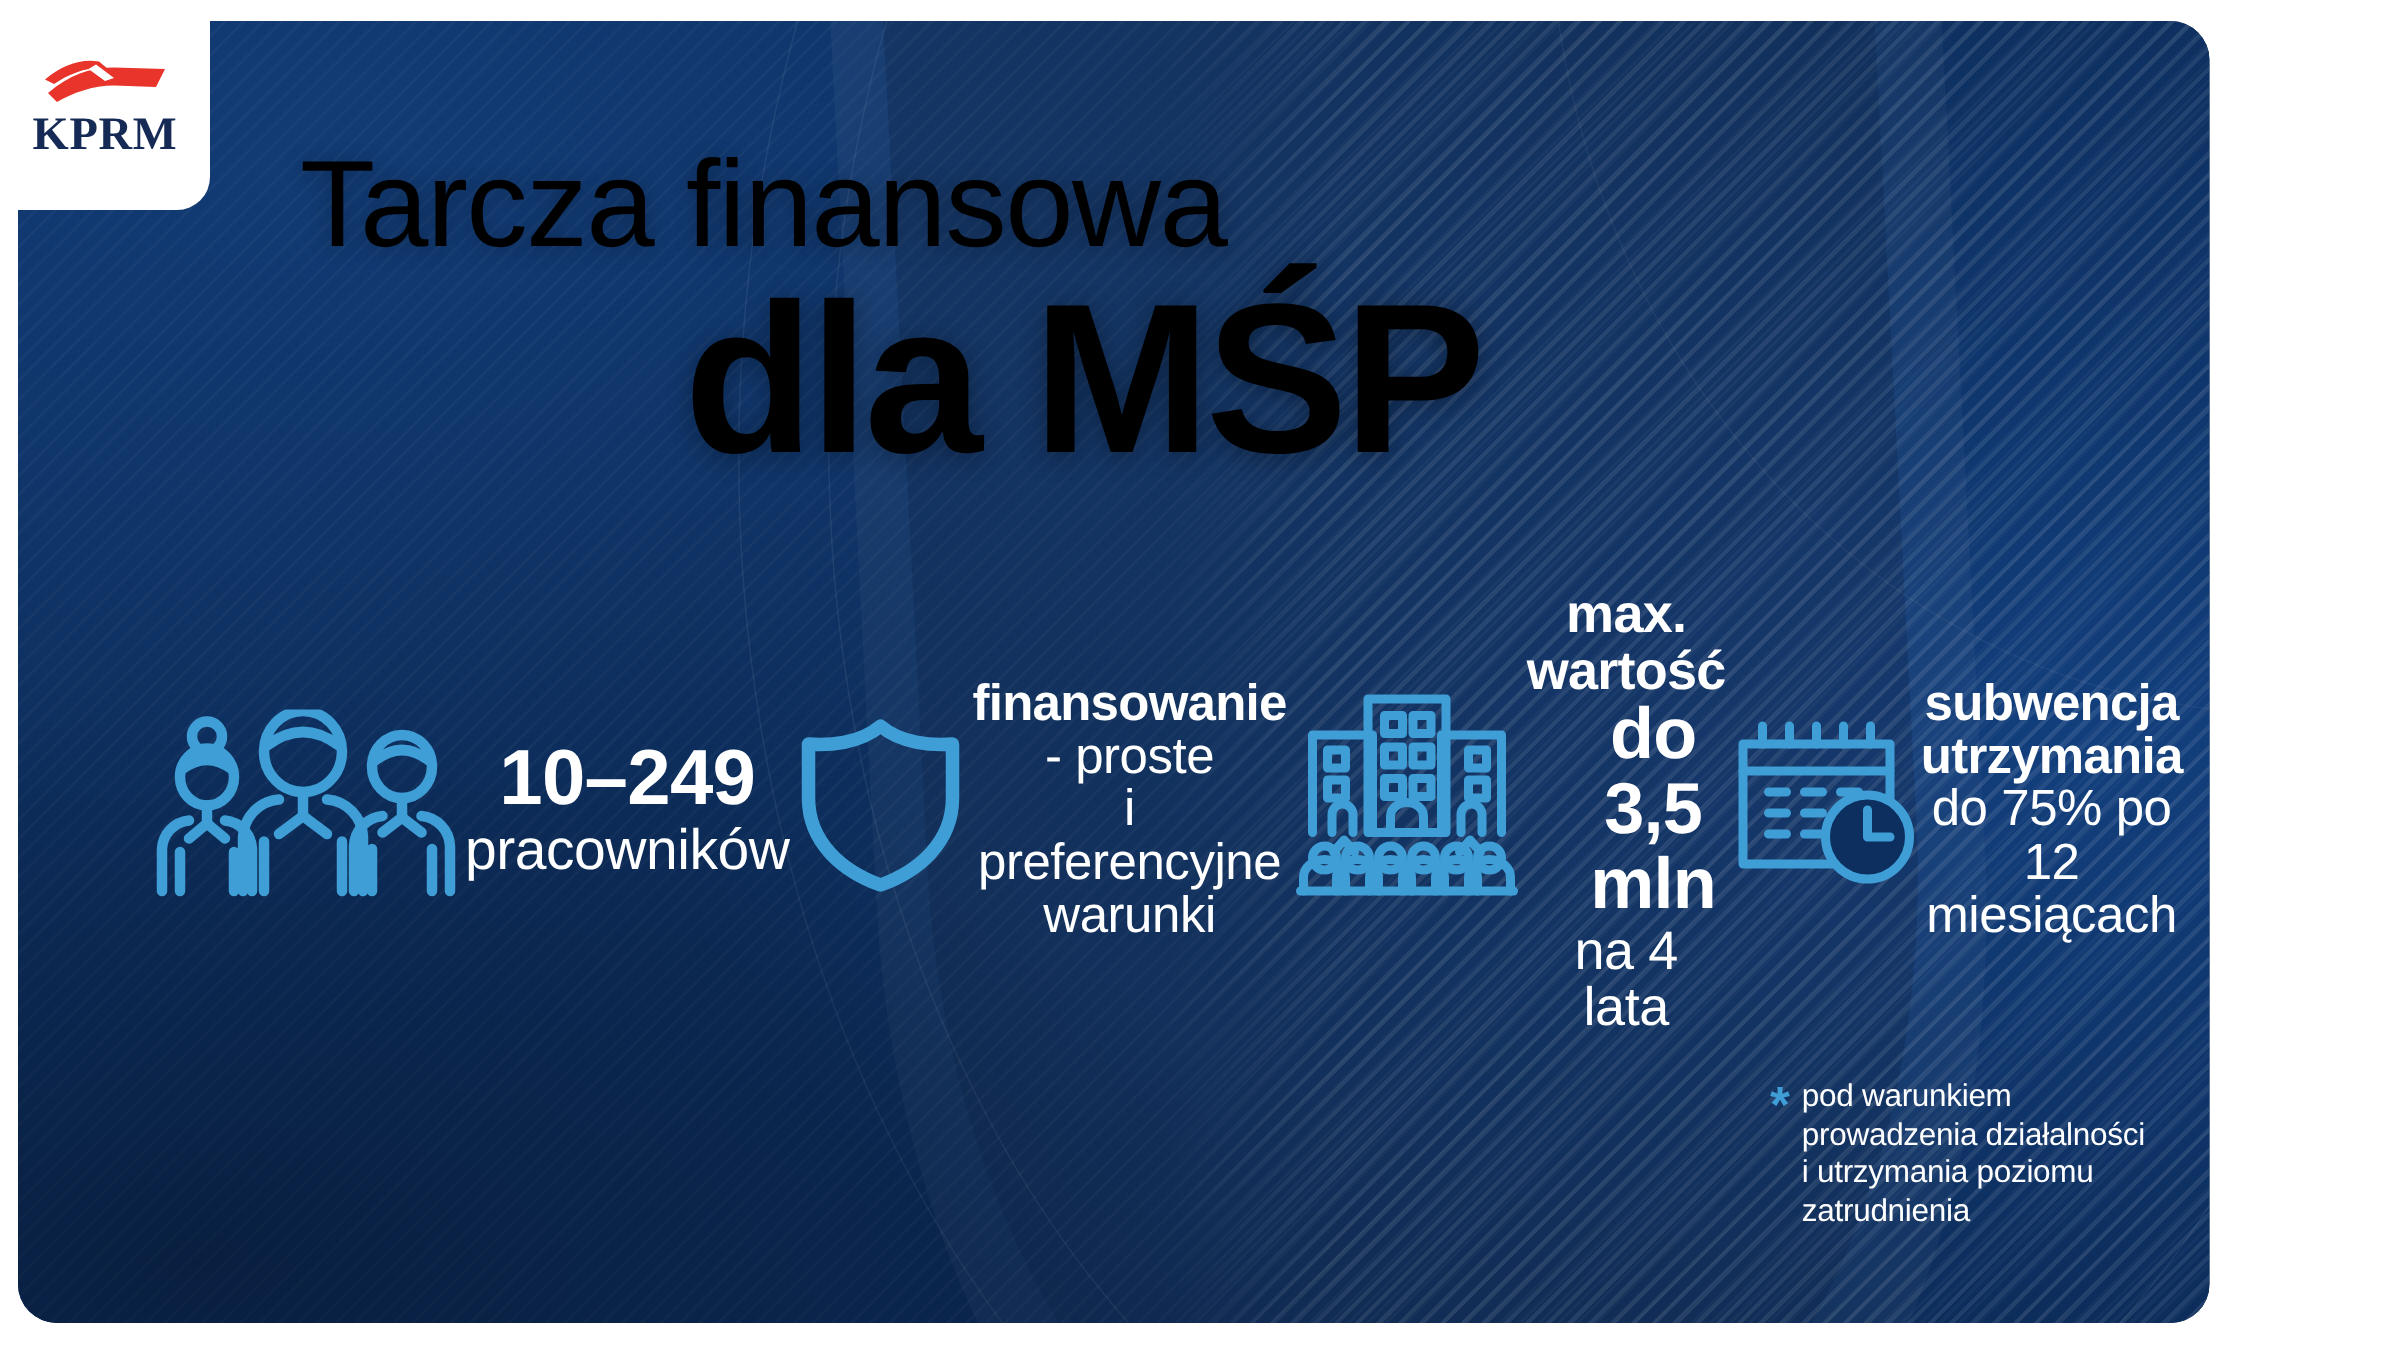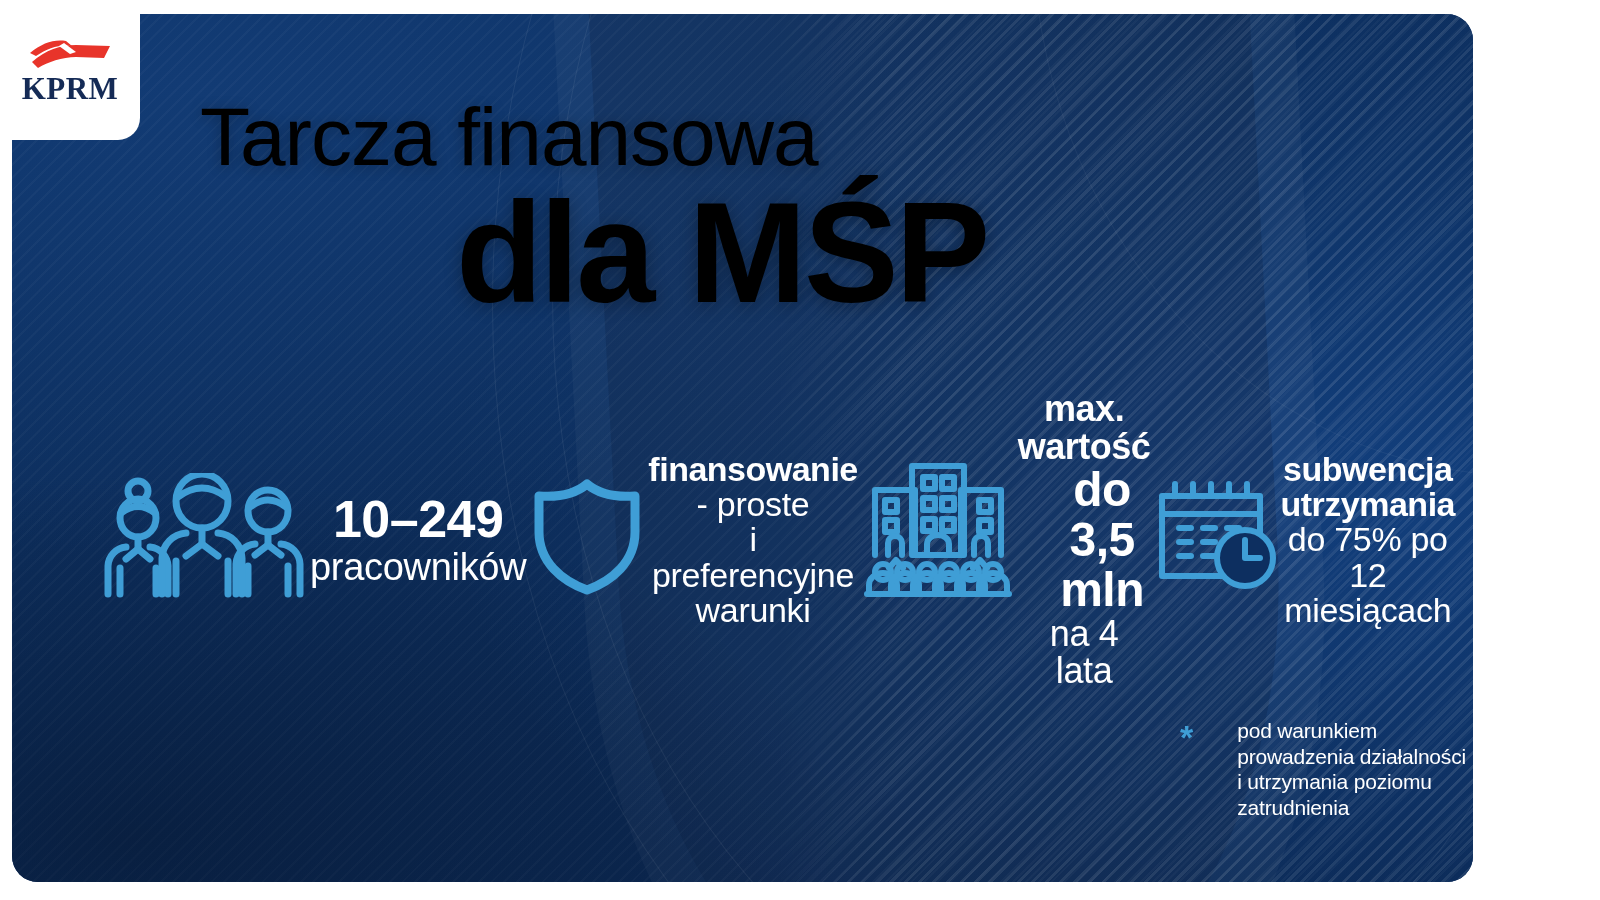--- a/index.html
+++ b/index.html
@@ -205,21 +205,20 @@
     line-height:1;
     font-weight:700;
     flex:0 0 auto;
     margin-top:2px;
   }
   #footnote-text{
     font-size:21px;
     line-height:1.22;
     font-weight:400;
     letter-spacing:-.2px;
-    margin-left:36px;
   }
   #footnote-text span{ display:block; white-space:nowrap;}
 </style>
 </head>
 <body>
 
 <div id="stage">
 
   <div id="panel">
     <div class="wash"></div>

